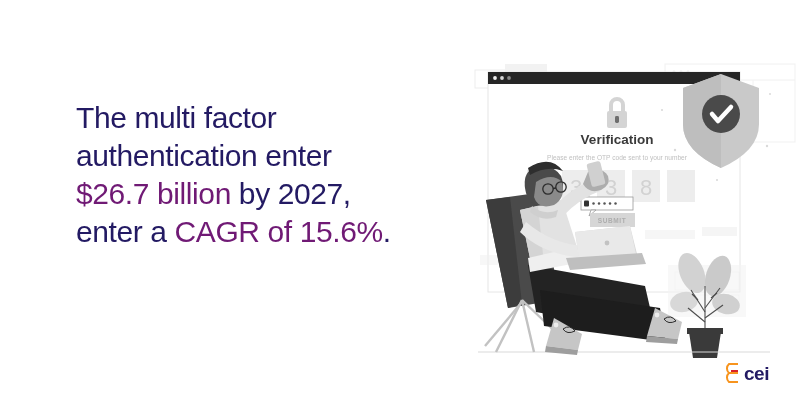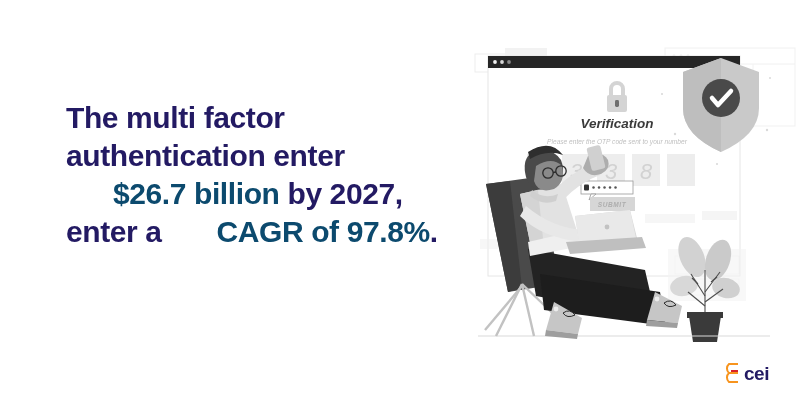--- a/index.html
+++ b/index.html
@@ -5,30 +5,30 @@
   html,body{margin:0;padding:0;}
   body{
     width:800px;height:400px;background:#ffffff;
     font-family:"Liberation Sans", sans-serif;
     overflow:hidden;position:relative;
   }
   #banner{position:absolute;inset:0;background:#ffffff;}
 
   
   #headline{
-    position:absolute;left:66px;top:99px;width:380px;
-    font-weight:bold;font-size:30px;line-height:38px;
+    position:absolute;left:76px;top:99px;width:380px;
+    font-weight:normal;font-size:30px;line-height:38px;
     letter-spacing:-0.4px;color:#231A63;
   }
   #headline .line{white-space:nowrap;}
   .navy{color:#231A63;}
-  .orange{color:#0c4a6e;margin-left:47px;}
+  .orange{color:#701a75;}
 
   
-  #illustration{position:absolute;left:470px;top:34px;width:330px;height:310px;font-style:italic;}
+  #illustration{position:absolute;left:470px;top:50px;width:330px;height:310px;}
   #illustration svg{display:block;width:330px;height:310px;}
 
   
   #logo{position:absolute;left:722px;top:358px;width:62px;height:30px;text-align:right;}
   #logo svg{display:block;}
 </style>
 </head>
 <body>
 
 <div id="banner">
@@ -37,21 +37,21 @@
     <div class="line">
       <span class="navy">The multi factor</span>
     </div>
     <div class="line">
       <span class="navy">authentication enter</span>
     </div>
     <div class="line">
       <span class="orange">$26.7 billion</span><span class="navy"> by 2027,</span>
     </div>
     <div class="line">
-      <span class="navy">enter a </span><span class="orange">CAGR of 97.8%</span><span class="navy">.</span>
+      <span class="navy">enter a </span><span class="orange">CAGR of 15.6%</span><span class="navy">.</span>
     </div>
   </div>
 
   <div id="illustration">
     <svg viewBox="0 0 330 310" xmlns="http://www.w3.org/2000/svg">
 
       <g opacity="0.5">
         <rect x="195" y="14" width="130" height="78" fill="#ffffff" stroke="#E4E4E4" stroke-width="1"></rect>
         <line x1="195" y1="30" x2="325" y2="30" stroke="#E4E4E4" stroke-width="1"></line>
         <circle cx="204" cy="22" r="1.6" fill="#CFCFCF"></circle>

